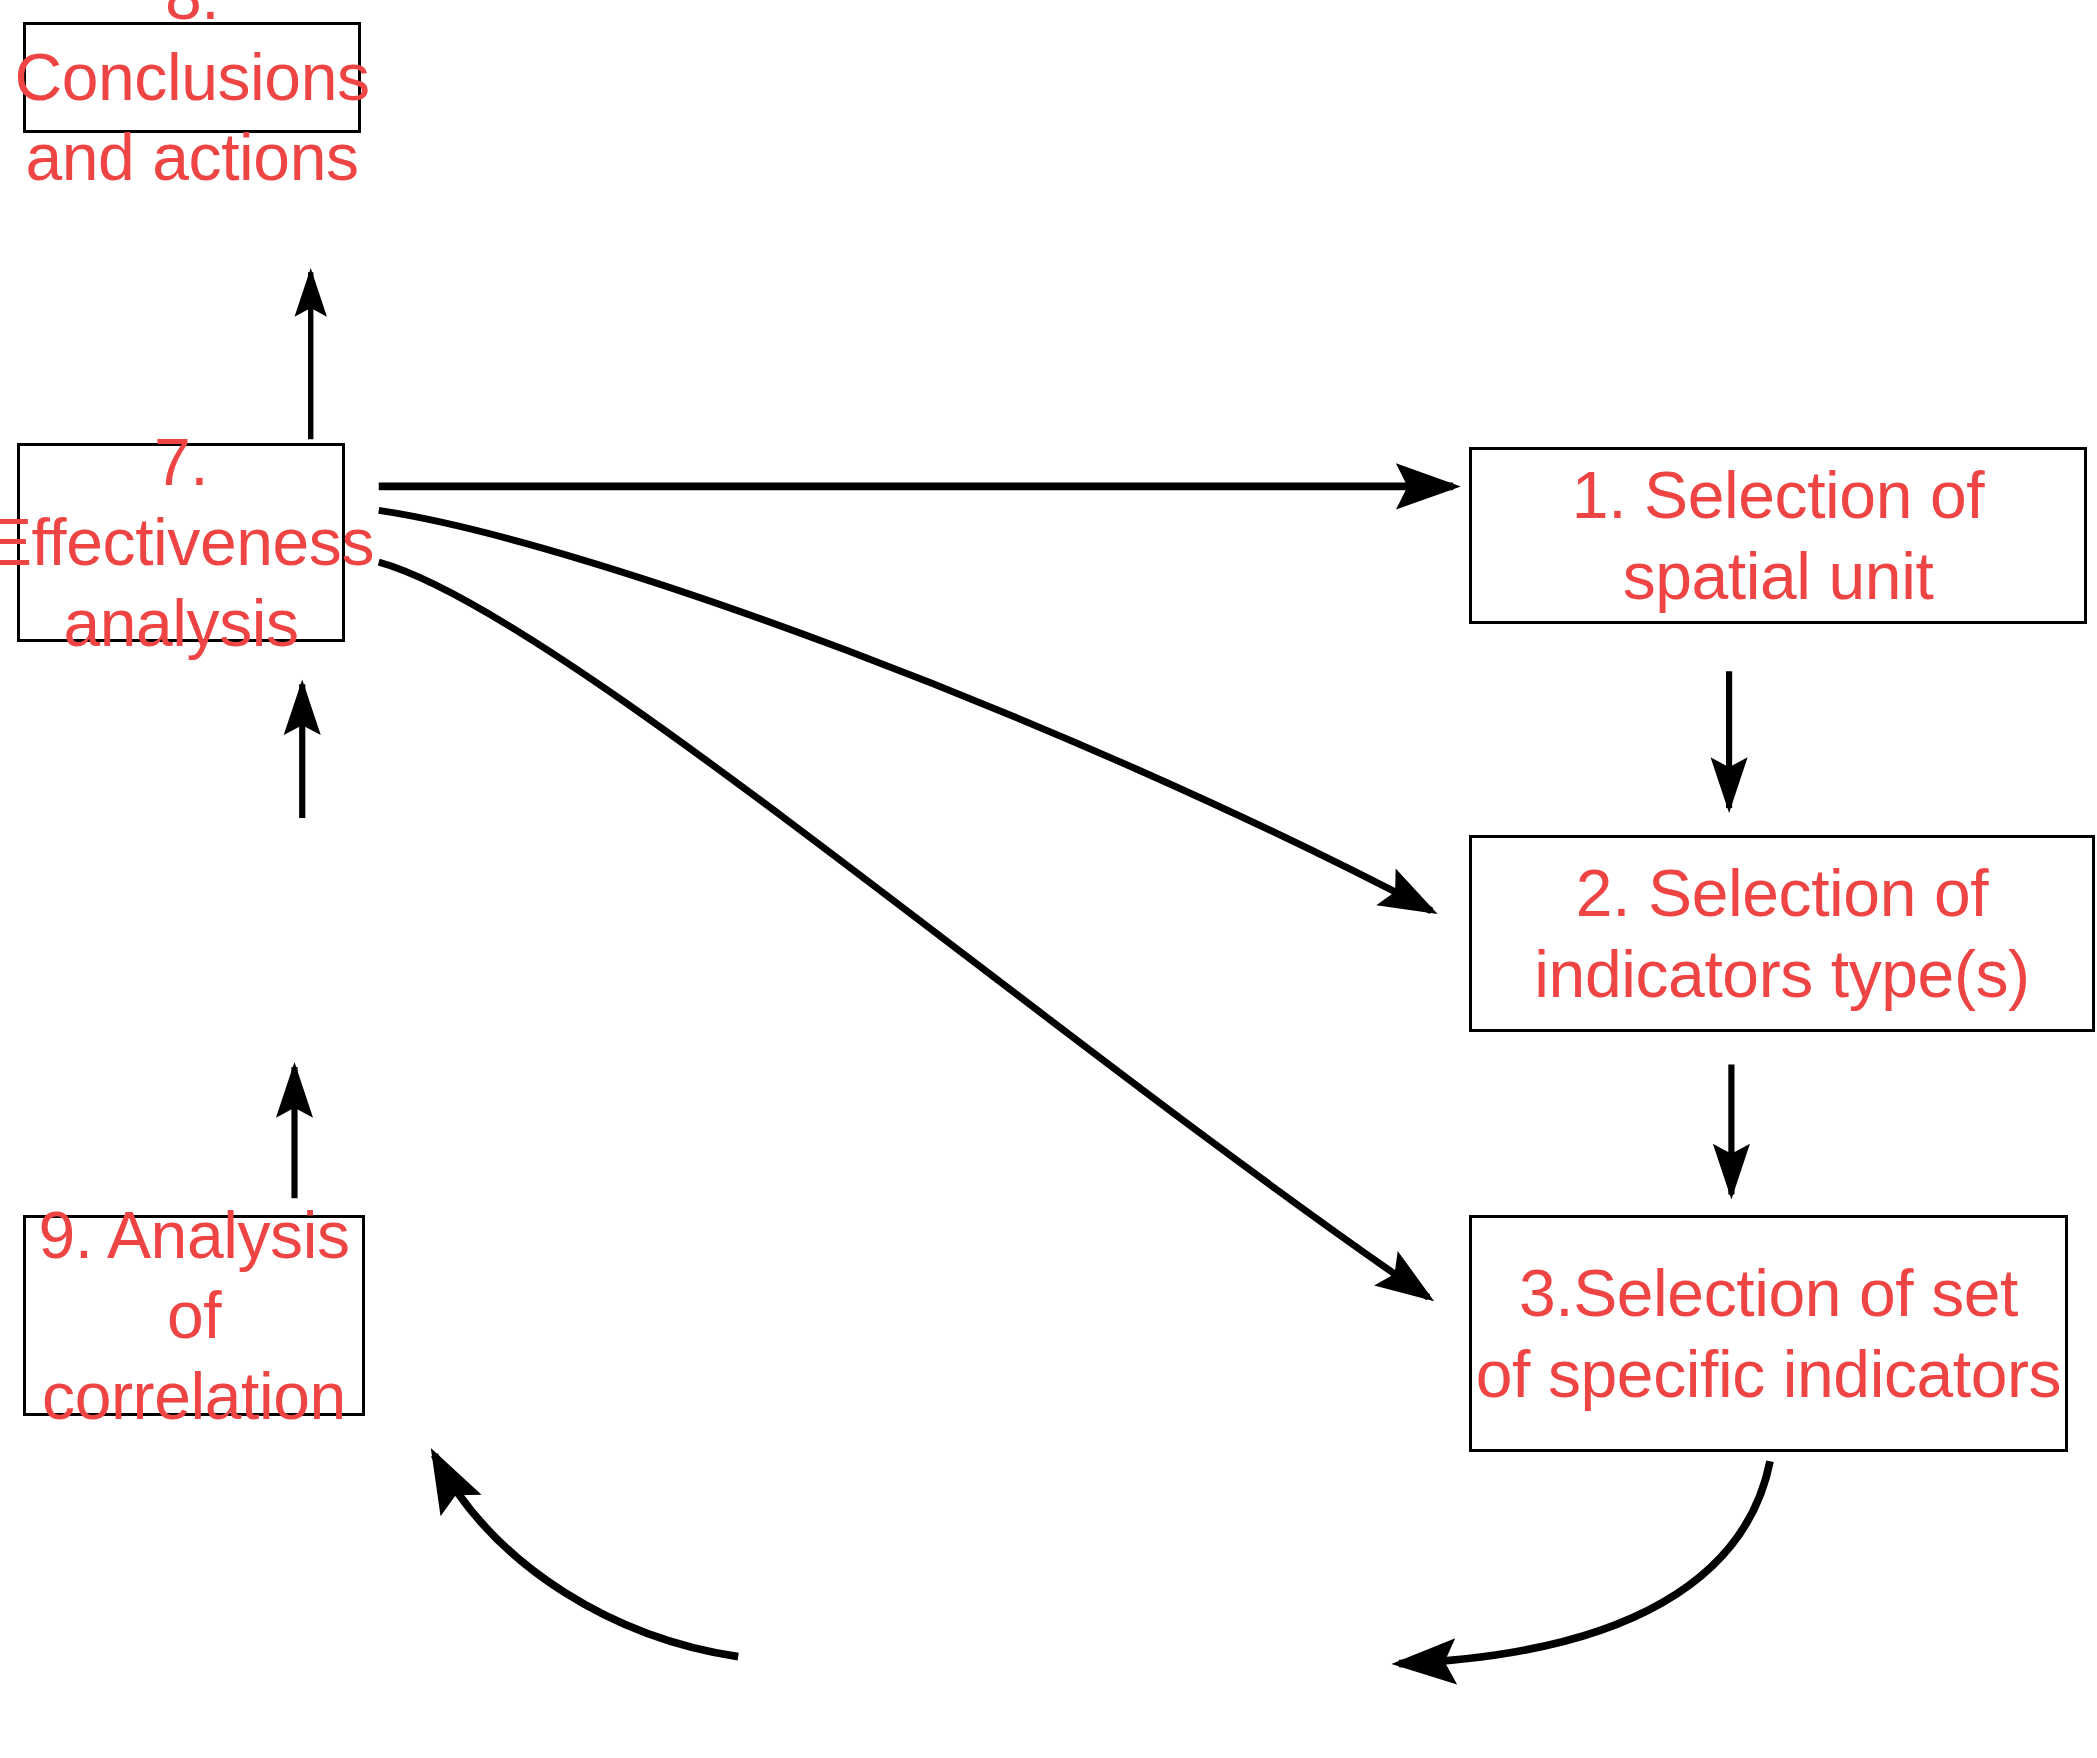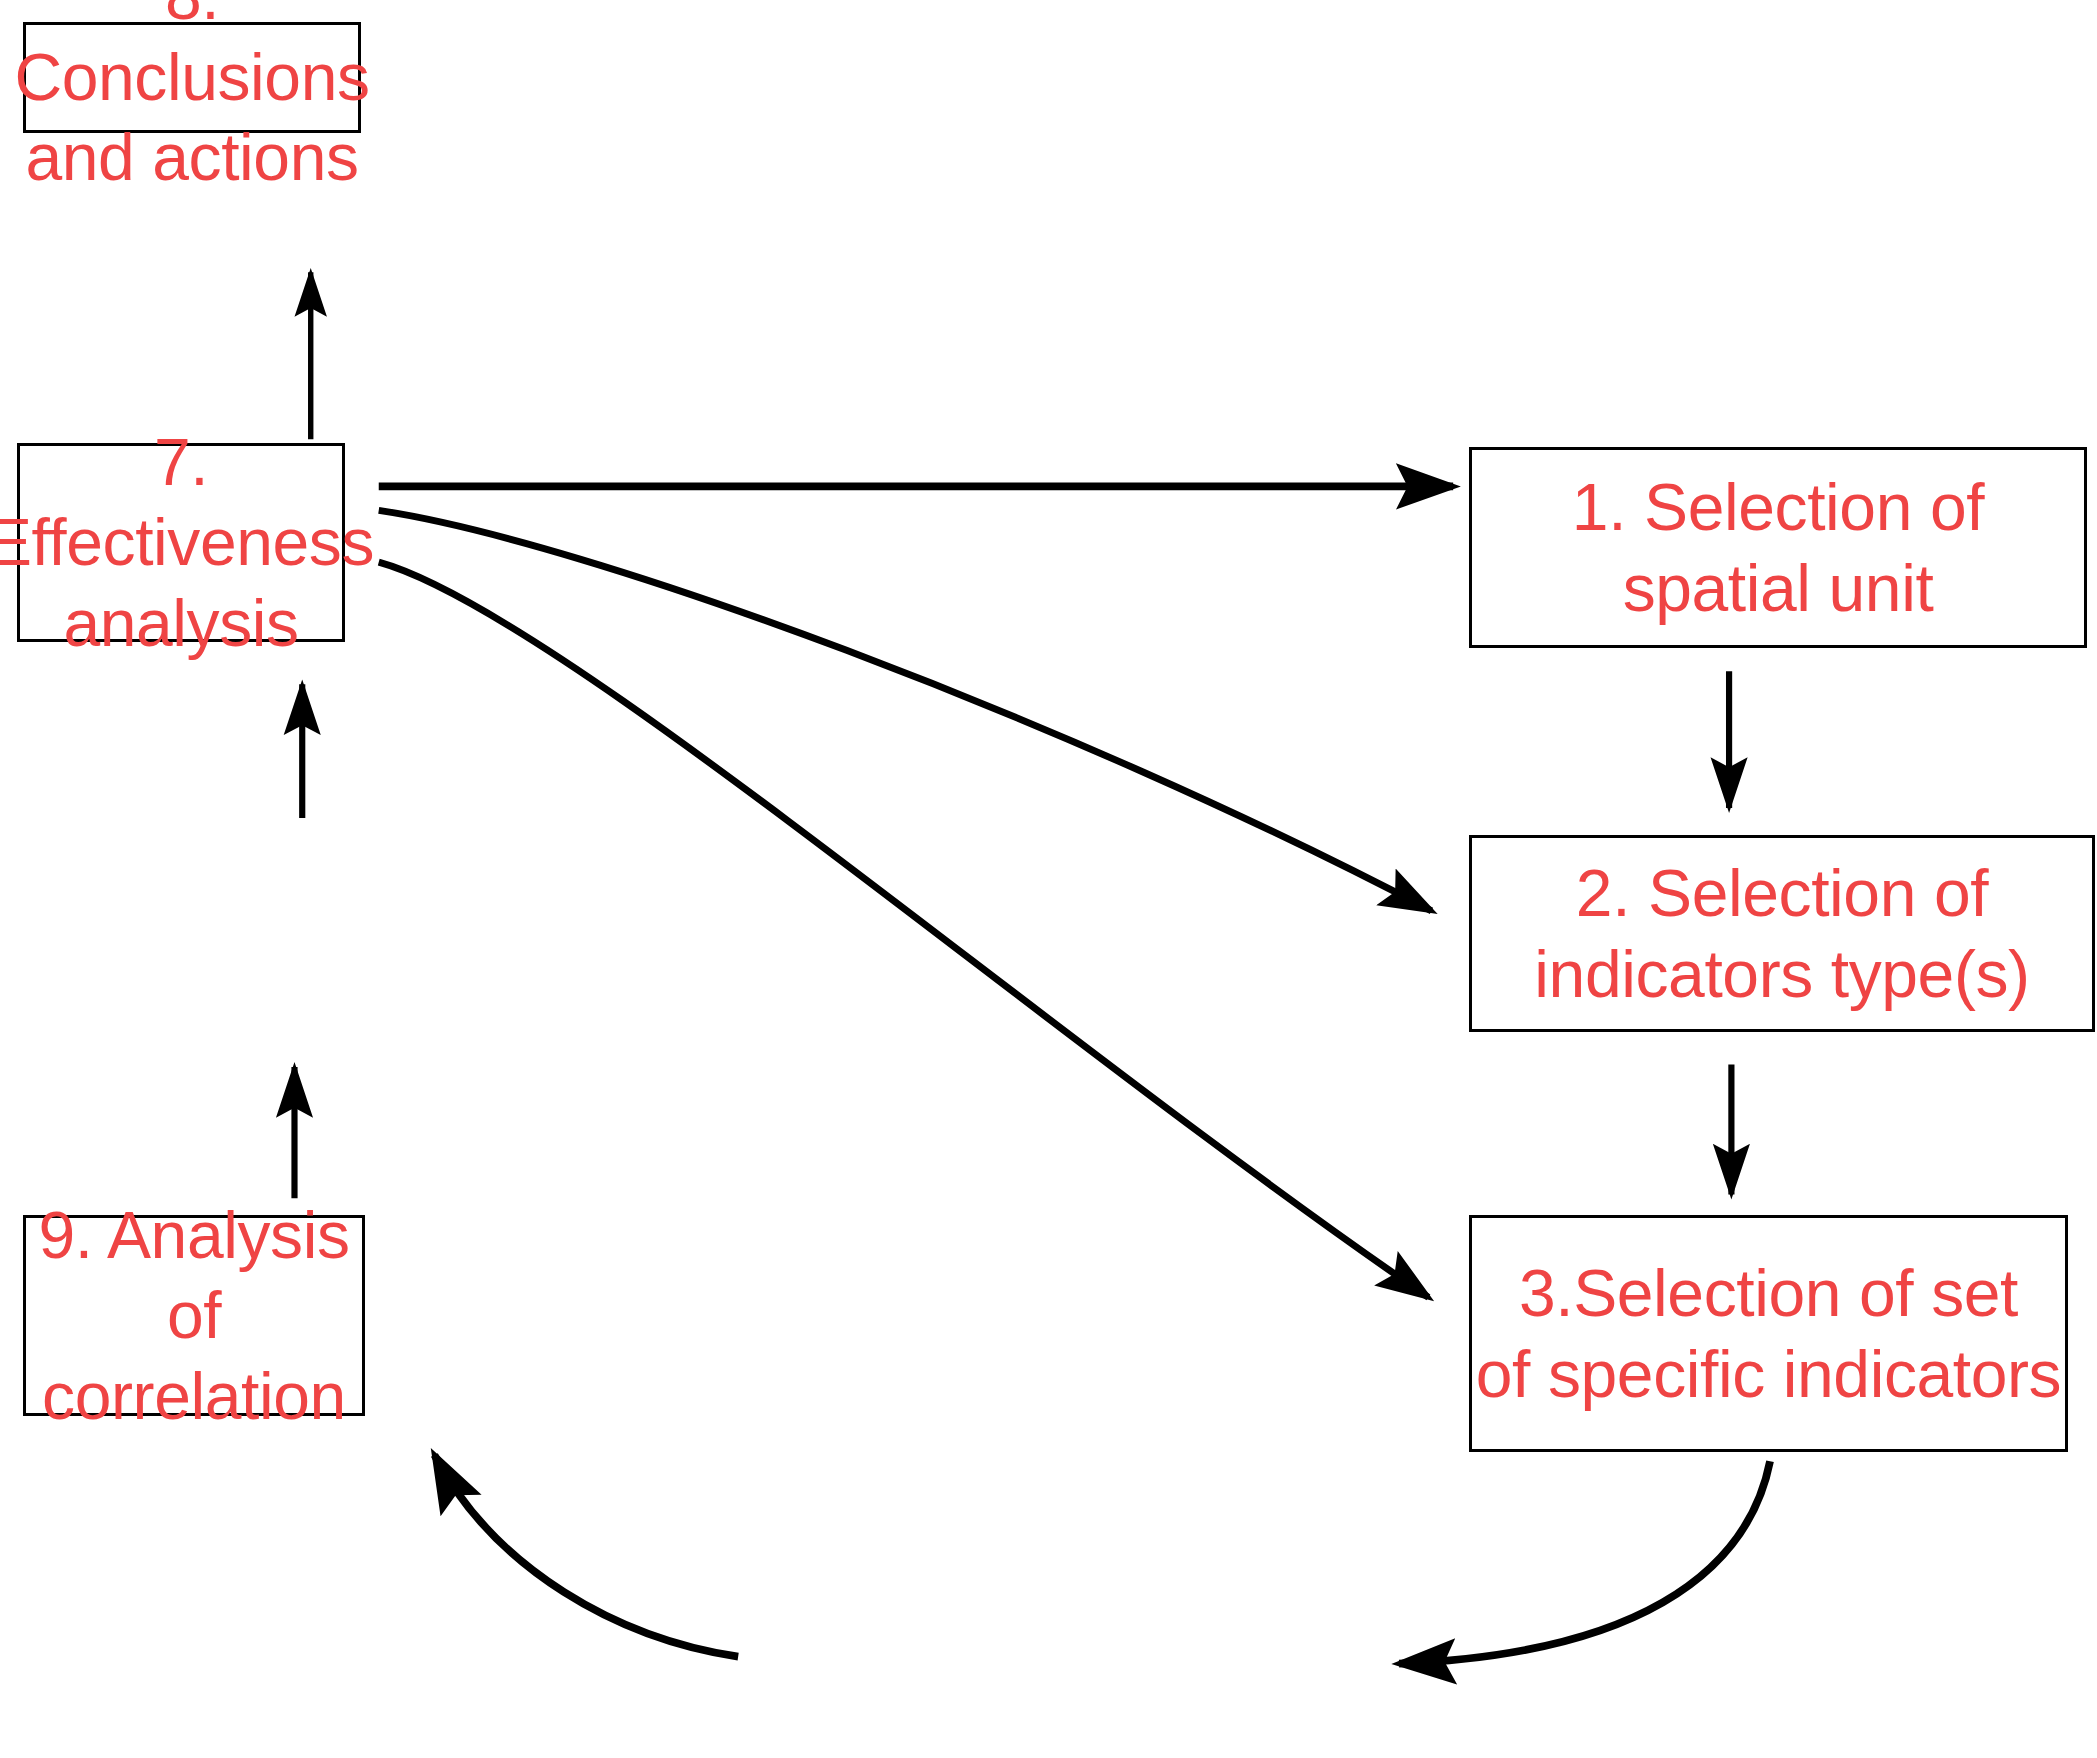--- a/index.html
+++ b/index.html
@@ -41,21 +41,21 @@
     pointer-events: none;
   }
   
   #node-8 { left: 23px;   top: 21.6px;   width: 338px; height: 111px; }
   #node-7 { left: 17px;   top: 443px;  width: 328px; height: 199px; }
   #node-6 { left: 15.5px;   top: 837px; width: 346px; height: 199px; }
   #node-5 { left: 23px;   top: 1215px; width: 342px; height: 201px; }
   #node-4 { left: 754px;  top: 1545px; width: 622px; height: 201px; }
   #node-3 { left: 1469px; top: 1215px; width: 599px; height: 237px; }
   #node-2 { left: 1469px; top: 835px; width: 626px; height: 197px; }
-  #node-1 { left: 1469px; top: 447px;  width: 618px; height: 201px; }
+  #node-1 { left: 1469px; top: 447px;  width: 618px; height: 177px; }
   #node-3 .label { white-space: pre; }
 </style>
 </head>
 <body>
 
 <div id="canvas">
 
   <svg id="arrow-layer" viewBox="0 0 2713 2275" xmlns="http://www.w3.org/2000/svg">
     <defs>
       <marker id="ah" markerWidth="10" markerHeight="10" refX="8.2" refY="3.4" orient="auto" markerUnits="strokeWidth">

